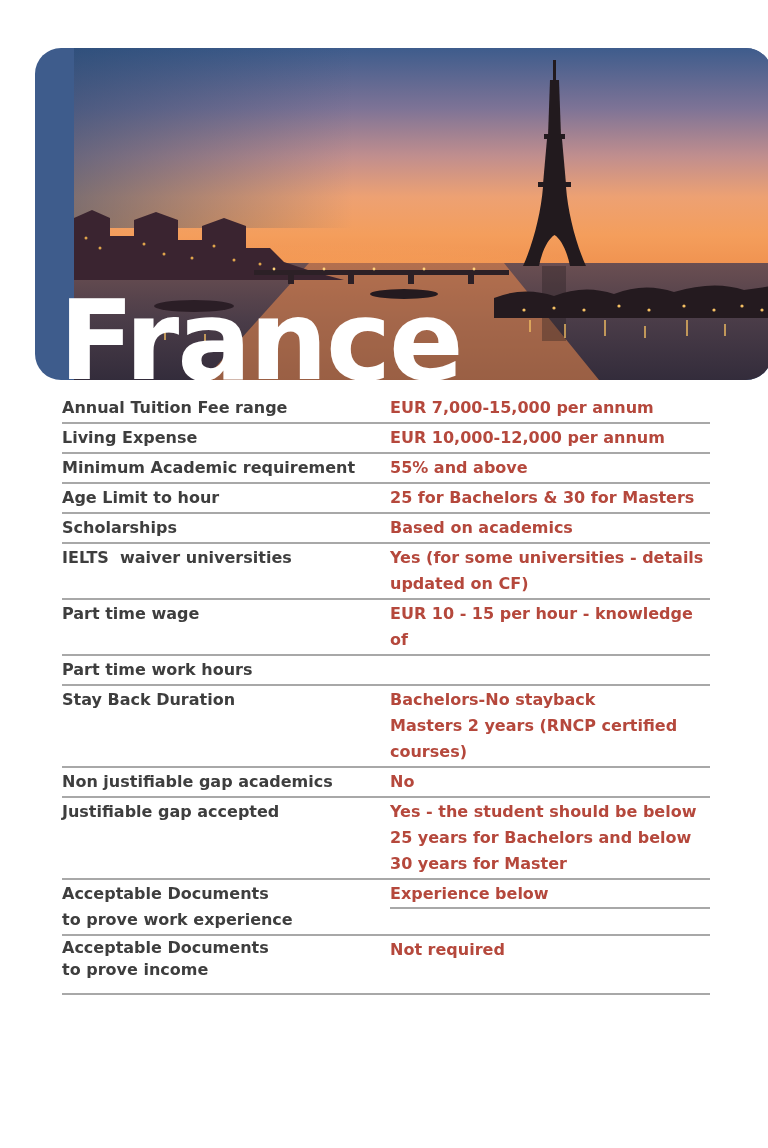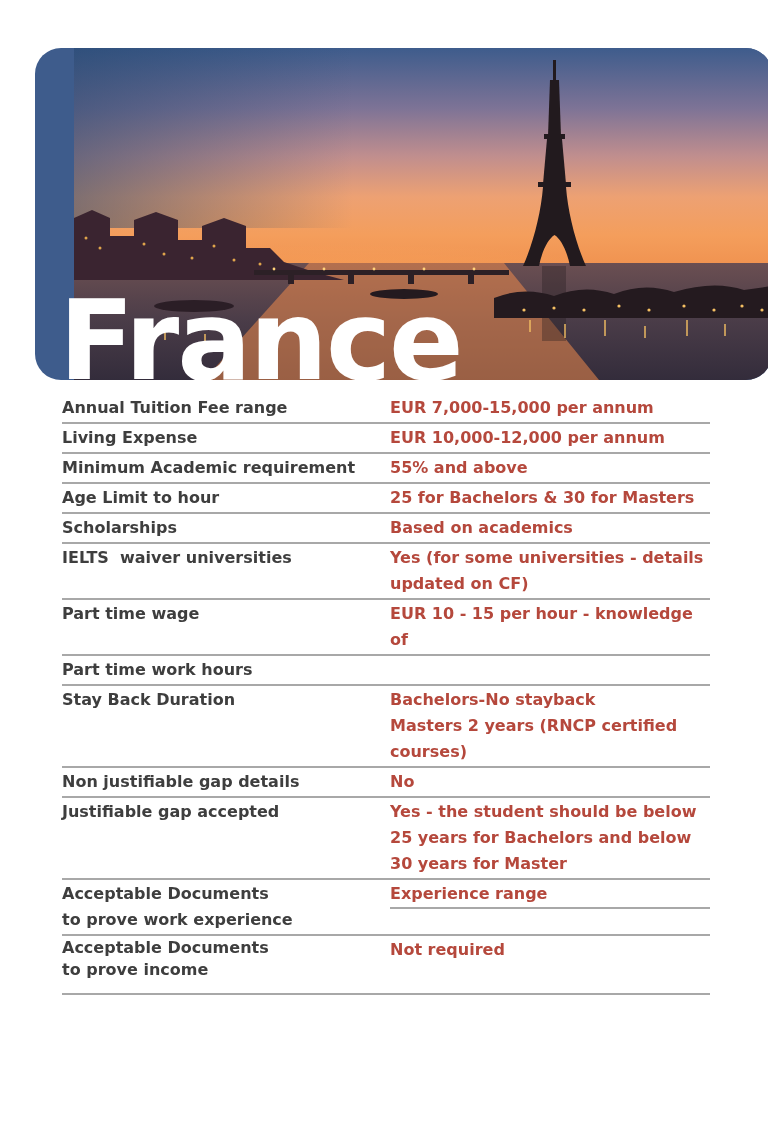--- a/index.html
+++ b/index.html
@@ -205,21 +205,21 @@
       <div class="col-label">
         <div class="line">Stay Back Duration</div>
       </div>
       <div class="col-value">
         <div class="line">Bachelors-No stayback</div>
         <div class="line">Masters 2 years (RNCP certified courses)</div>
       </div>
     </div>
     <div class="row">
       <div class="col-label">
-        <div class="line">Non justifiable gap details</div>
+        <div class="line">Non justifiable gap academics</div>
       </div>
       <div class="col-value">
         <div class="line">No</div>
       </div>
     </div>
     <div class="row">
       <div class="col-label">
         <div class="line">Justifiable gap accepted</div>
       </div>
       <div class="col-value">
@@ -227,21 +227,21 @@
         <div class="line">25 years for Bachelors and below</div>
         <div class="line">30 years for Master</div>
       </div>
     </div>
     <div class="row split-value">
       <div class="col-label">
         <div class="line">Acceptable Documents</div>
         <div class="line">to prove work experience</div>
       </div>
       <div class="col-value">
-        <div class="line">Experience range</div>
+        <div class="line">Experience below</div>
       </div>
     </div>
     <div class="row tight-label gap-after">
       <div class="col-label">
         <div class="line">Acceptable Documents</div>
         <div class="line">to prove income</div>
       </div>
       <div class="col-value">
         <div class="line">Not required</div>
       </div>

